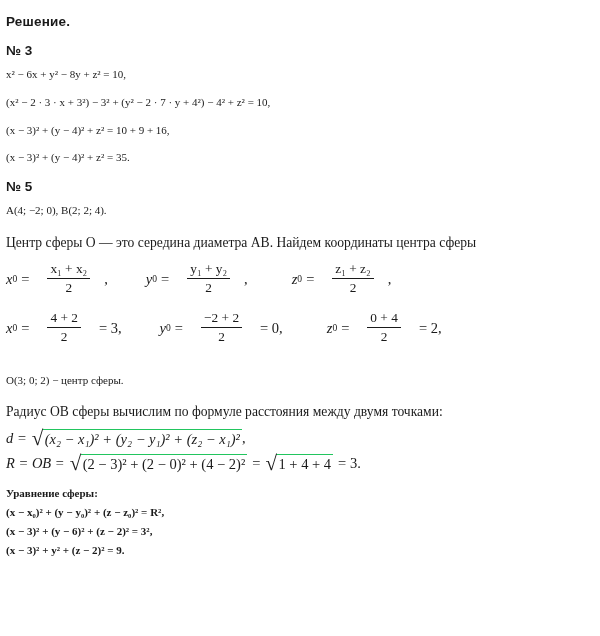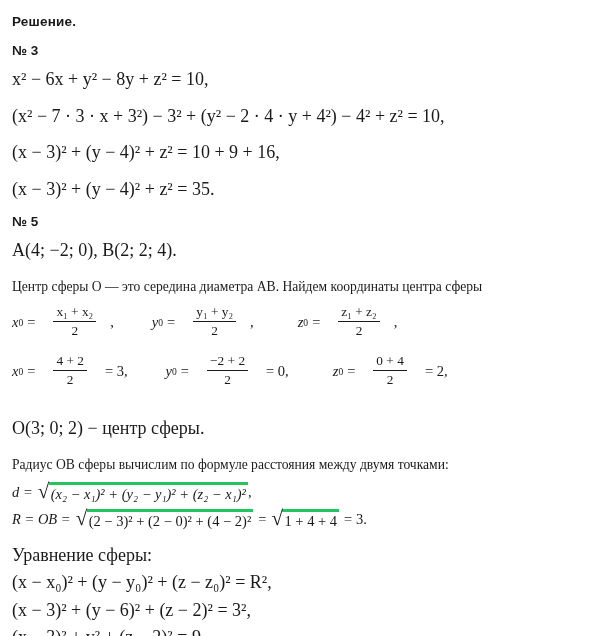--- a/index.html
+++ b/index.html
@@ -11,38 +11,38 @@
     width: 600px;
     height: 636px;
     font-family: "Liberation Serif", serif;
     color: #1a1a1a;
     overflow: hidden;
   }
   .page {
     position: relative;
     width: 600px;
     height: 636px;
-    padding: 14px 18px 0 12px;
+    padding: 14px 18px 0 6px;
     box-sizing: border-box;
   }
   .hdr {
     font-family: "Liberation Sans", sans-serif;
     font-weight: bold;
     font-size: 13.5px;
     margin: 0 0 14px 0;
     letter-spacing: .2px;
   }
   .task {
     font-family: "Liberation Sans", sans-serif;
     font-weight: bold;
     font-size: 13.5px;
     margin: 14px 0 10px 0;
   }
   .line {
-    font-size: 18px;
+    font-size: 11px;
     margin: 0 0 14px 0;
     line-height: 1.25;
     white-space: nowrap;
   }
   .para {
     font-size: 13.6px;
     line-height: 1.32;
     margin: 0 0 8px 0;
   }
   .it { font-style: italic; }
@@ -81,47 +81,47 @@
   .sqrt > .rad {
     position: absolute;
     left: 0;
     top: 50%;
     transform: translateY(-50%);
     font-size: 1.45em;
     line-height: 1;
   }
   .sqrt > .bar {
     display: inline-block;
-    border-top: 3px solid #22c55e;
+    border-top: 1px solid #22c55e;
     padding: 1px 2px 0 2px;
   }
   .row {
     display: flex;
     align-items: center;
     gap: 0;
     font-size: 14.5px;
     margin-bottom: 12px;
     white-space: nowrap;
   }
   .cell { display: inline-block; }
   .gap-a { width: 38px; }
   .gap-b { width: 44px; }
-  .eqs .line { margin-bottom: 5px; }
+  .eqs .line { margin-bottom: 5px; font-weight: bold; }
 </style>
 </head>
 <body>
 
 <div class="page">
 
   <div class="hdr">Решение.</div>
 
   <div class="task">№ 3</div>
 
   <div class="line">x² − 6x + y² − 8y + z² = 10,</div>
-  <div class="line">(x² − 7 · 3 · x + 3²) − 3² + (y² − 2 · 4 · y + 4²) − 4² + z² = 10,</div>
+  <div class="line">(x² − 2 · 3 · x + 3²) − 3² + (y² − 2 · 7 · y + 4²) − 4² + z² = 10,</div>
   <div class="line">(x − 3)² + (y − 4)² + z² = 10 + 9 + 16,</div>
   <div class="line">(x − 3)² + (y − 4)² + z² = 35.</div>
 
   <div class="task">№ 5</div>
 
   <div class="line">A(4; −2; 0), B(2; 2; 4).</div>
 
   <div class="para" style="margin-top:16px;">
     <span>Центр сферы O — это середина диаметра AB. Найдем координаты центра сферы</span><br>
   </div>

